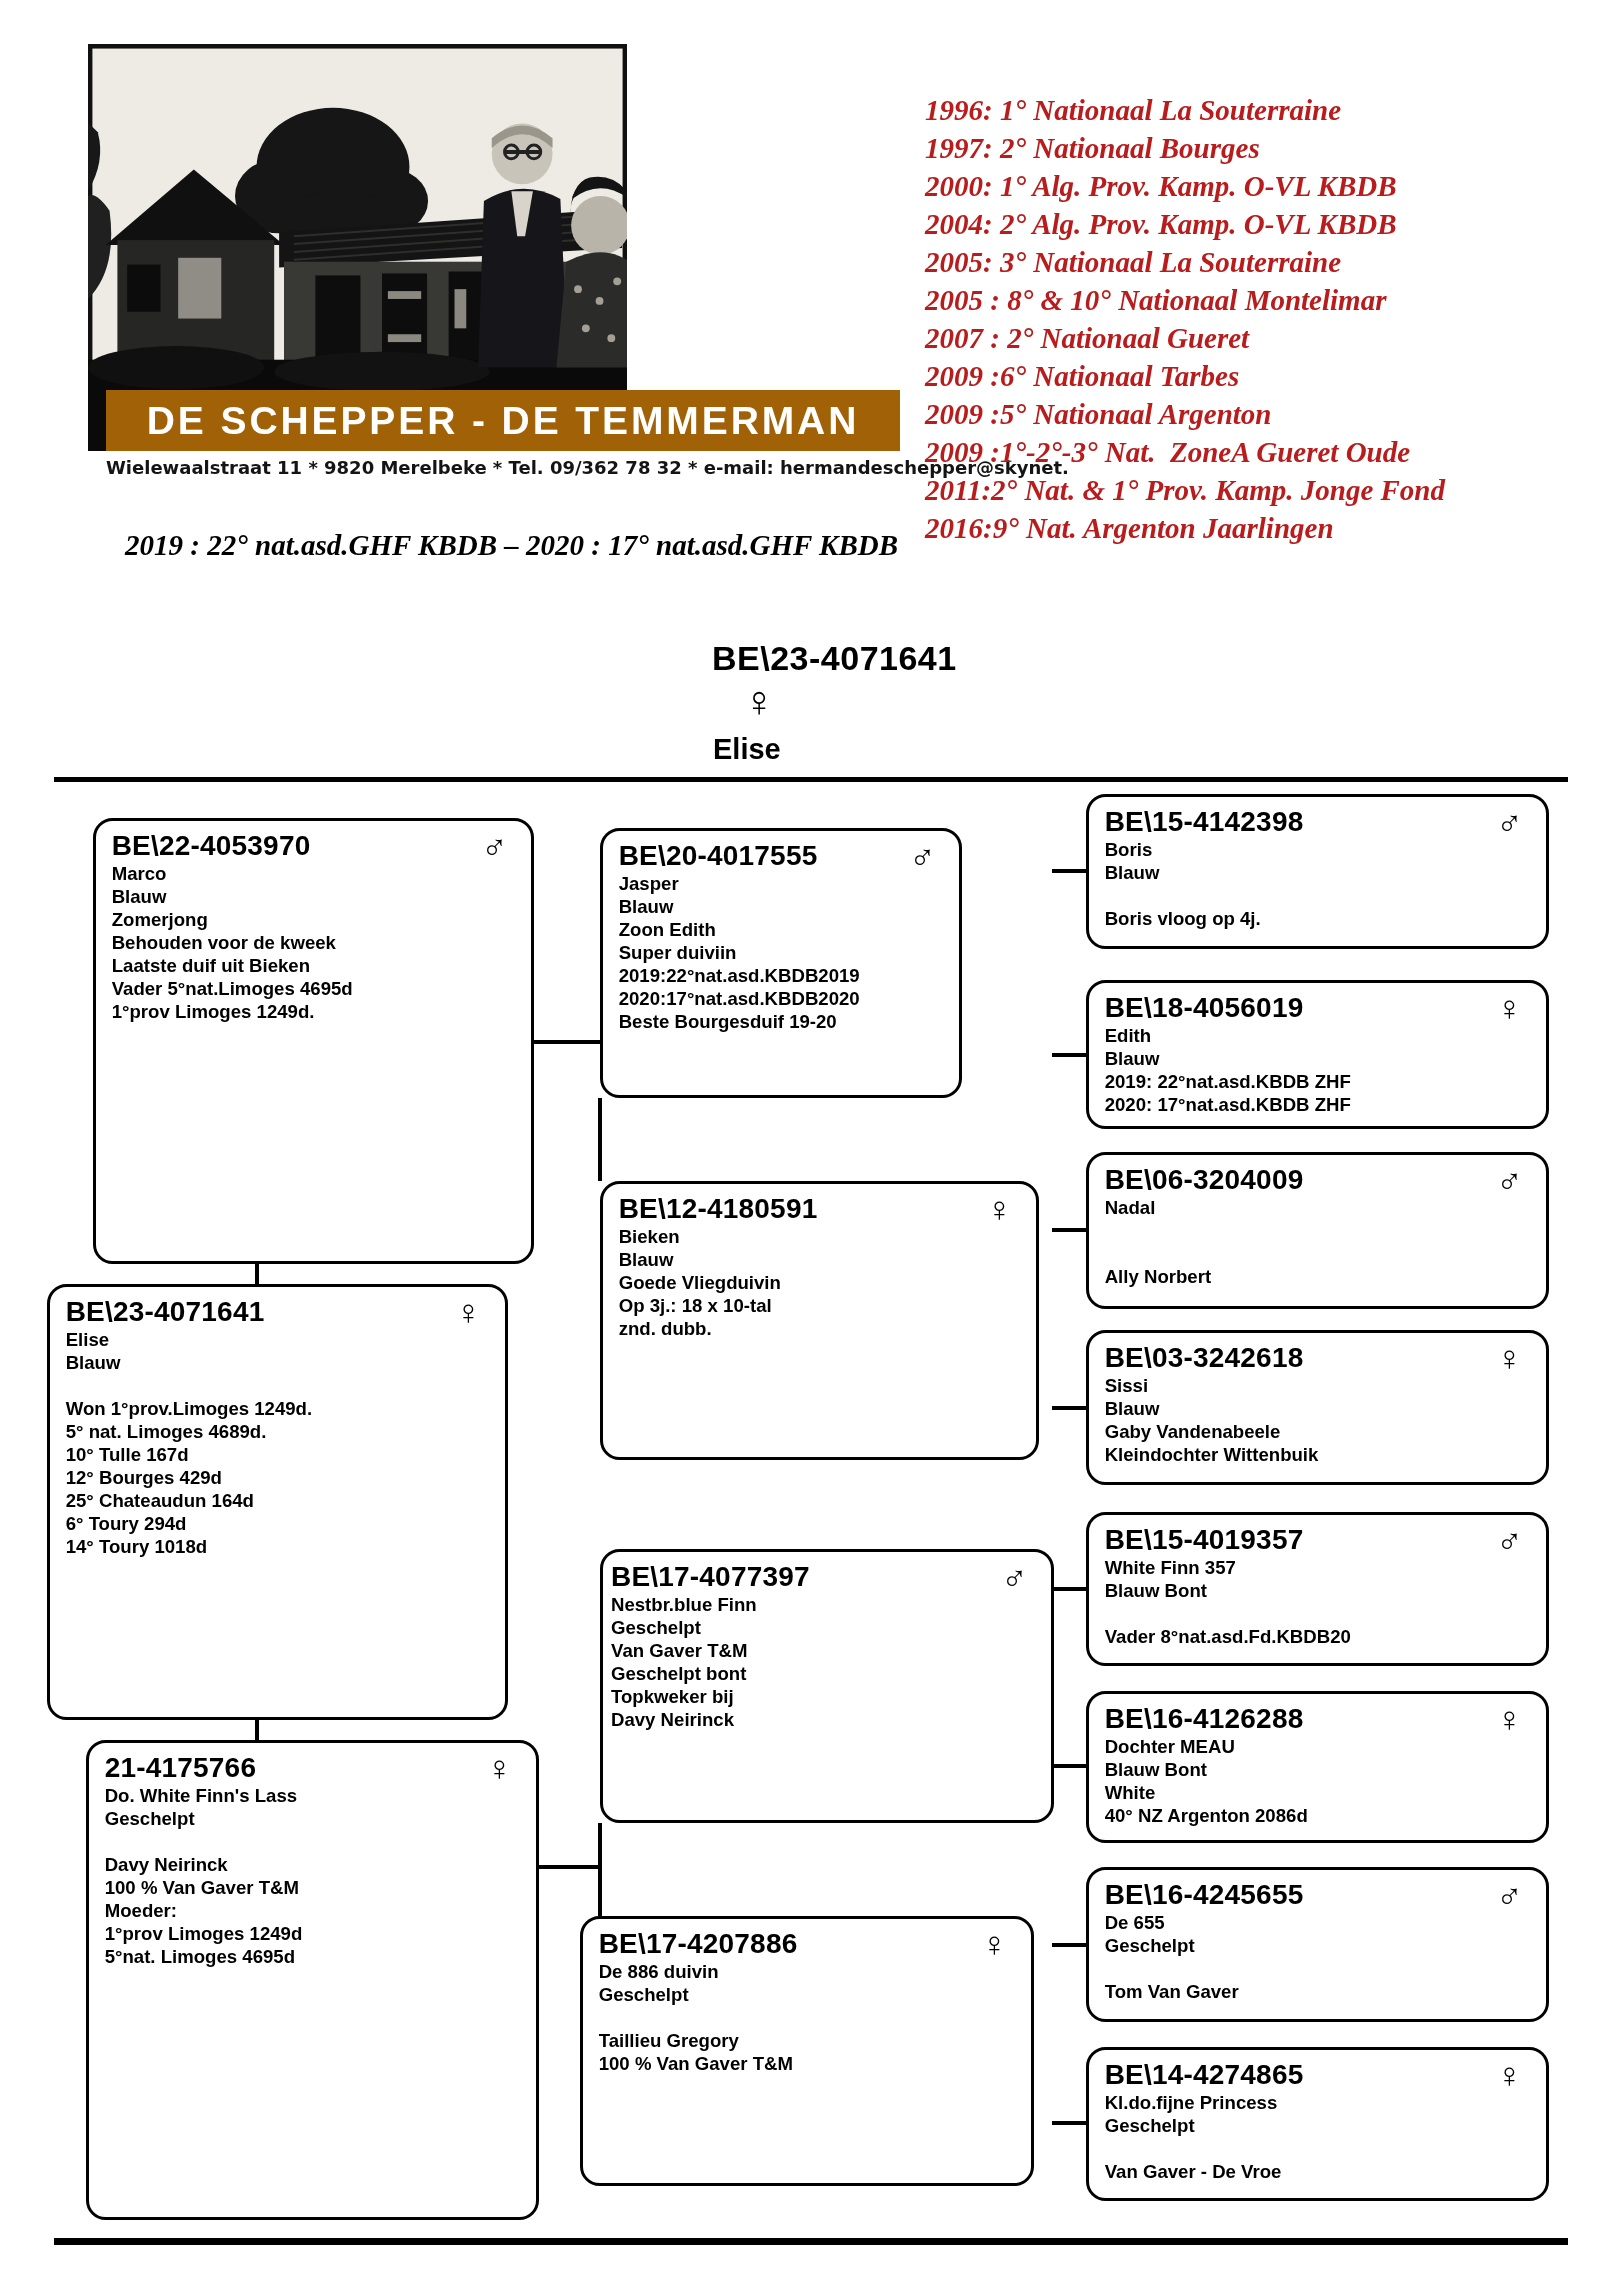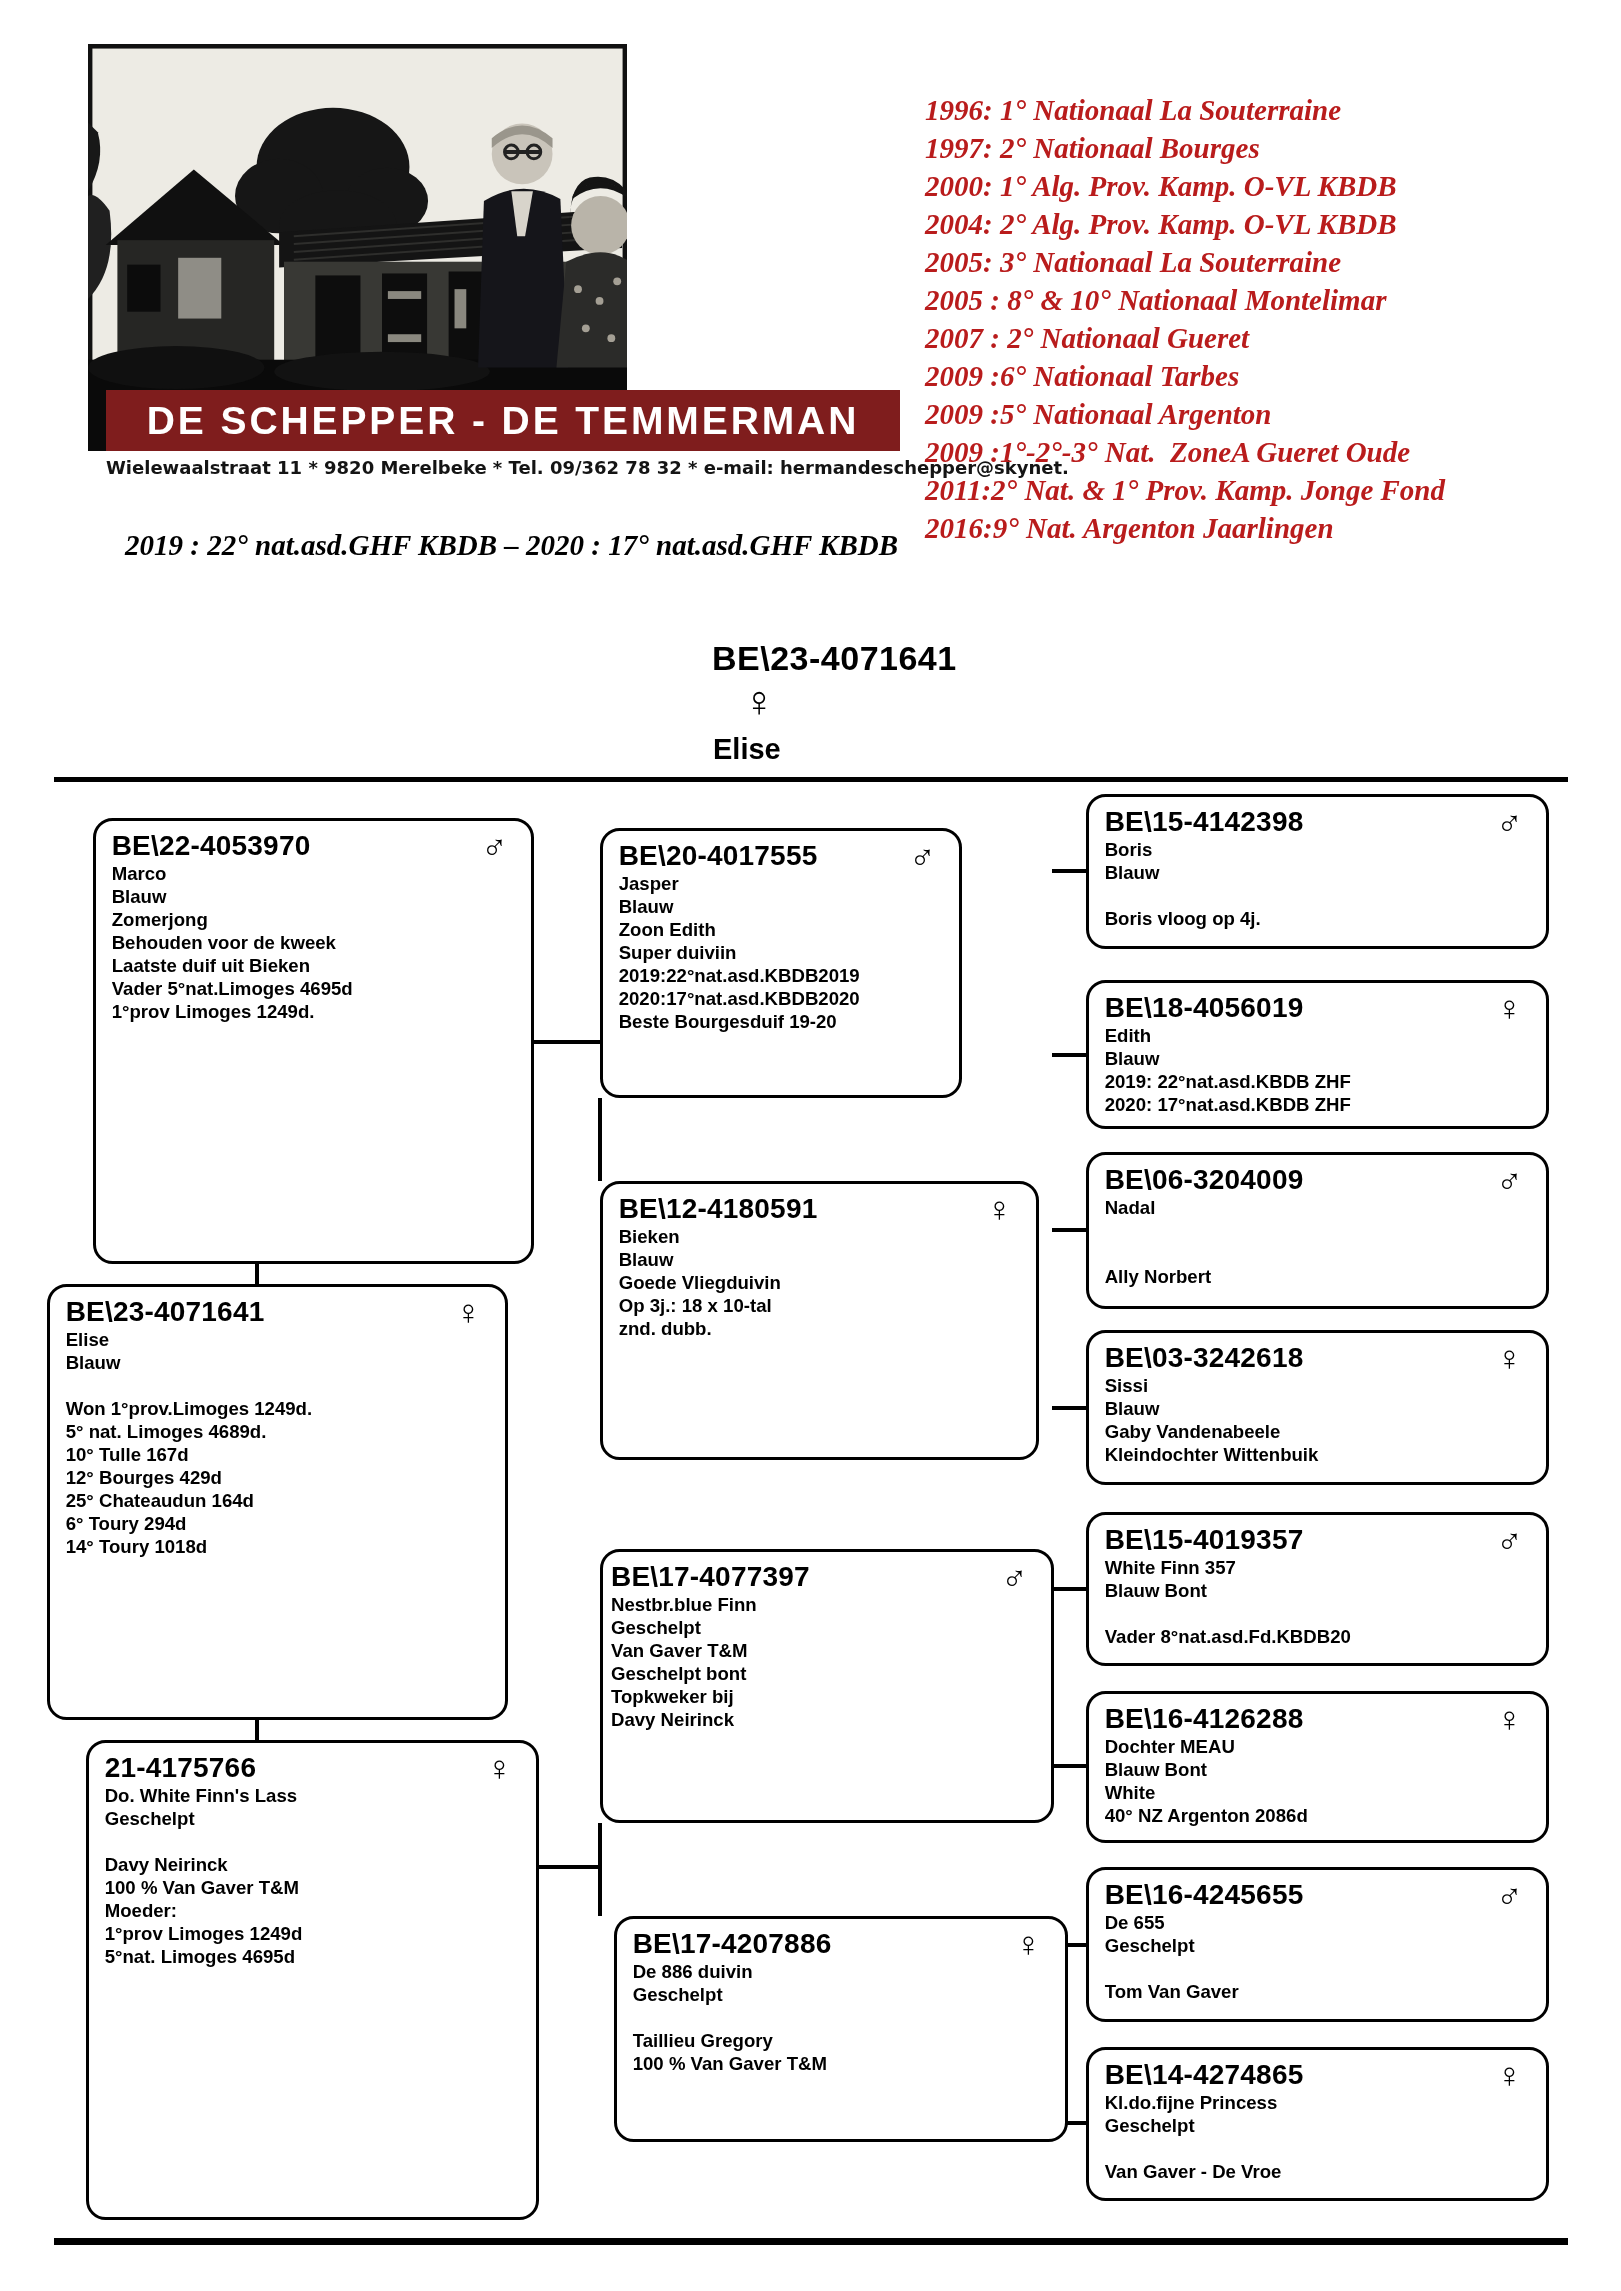--- a/index.html
+++ b/index.html
@@ -4,21 +4,21 @@
 <style>
   html,body{margin:0;padding:0;}
   body{
     width:1621px;height:2292px;position:relative;background:#ffffff;
     font-family:"Liberation Sans", sans-serif;color:#000;overflow:hidden;
   }
   
   .photo{position:absolute;left:88px;top:44px;width:539px;height:407px;}
   .photo svg{display:block;width:100%;height:100%;}
   .name-band{
-    position:absolute;left:106px;top:390px;width:794px;height:61px;background:#7f1d1d;
+    position:absolute;left:106px;top:390px;width:794px;height:61px;background:#a16207;
     color:#fff;display:flex;align-items:center;justify-content:center;
     font-weight:bold;font-size:39px;letter-spacing:2.9px;white-space:nowrap;
     font-family:"Liberation Sans",sans-serif;
   }
   .address{
     position:absolute;left:106px;top:457px;width:794px;text-align:center;
     font-size:18px;font-weight:600;color:#141414;white-space:nowrap;
     font-family:"DejaVu Sans",sans-serif;
   }
   .achievements{
@@ -243,21 +243,21 @@
   <div class="box-lines">
       <div class="bline">Nestbr.blue Finn</div>
       <div class="bline">Geschelpt</div>
       <div class="bline">Van Gaver T&amp;M</div>
       <div class="bline">Geschelpt bont</div>
       <div class="bline">Topkweker bij</div>
       <div class="bline">Davy Neirinck</div>
     </div>
 </div>
 
-<div class="ped-box" style="left:614px;top:1916px;width:454px;height:226px;">
+<div class="ped-box" style="left:580px;top:1916px;width:454px;height:270px;">
   <div class="ring">BE\17-4207886</div>
   <div class="sex">♀</div>
   <div class="box-lines">
       <div class="bline">De 886 duivin</div>
       <div class="bline">Geschelpt</div>
       <div class="bline"></div>
       <div class="bline">Taillieu Gregory</div>
       <div class="bline">100 % Van Gaver T&amp;M</div>
     </div>
 </div>

